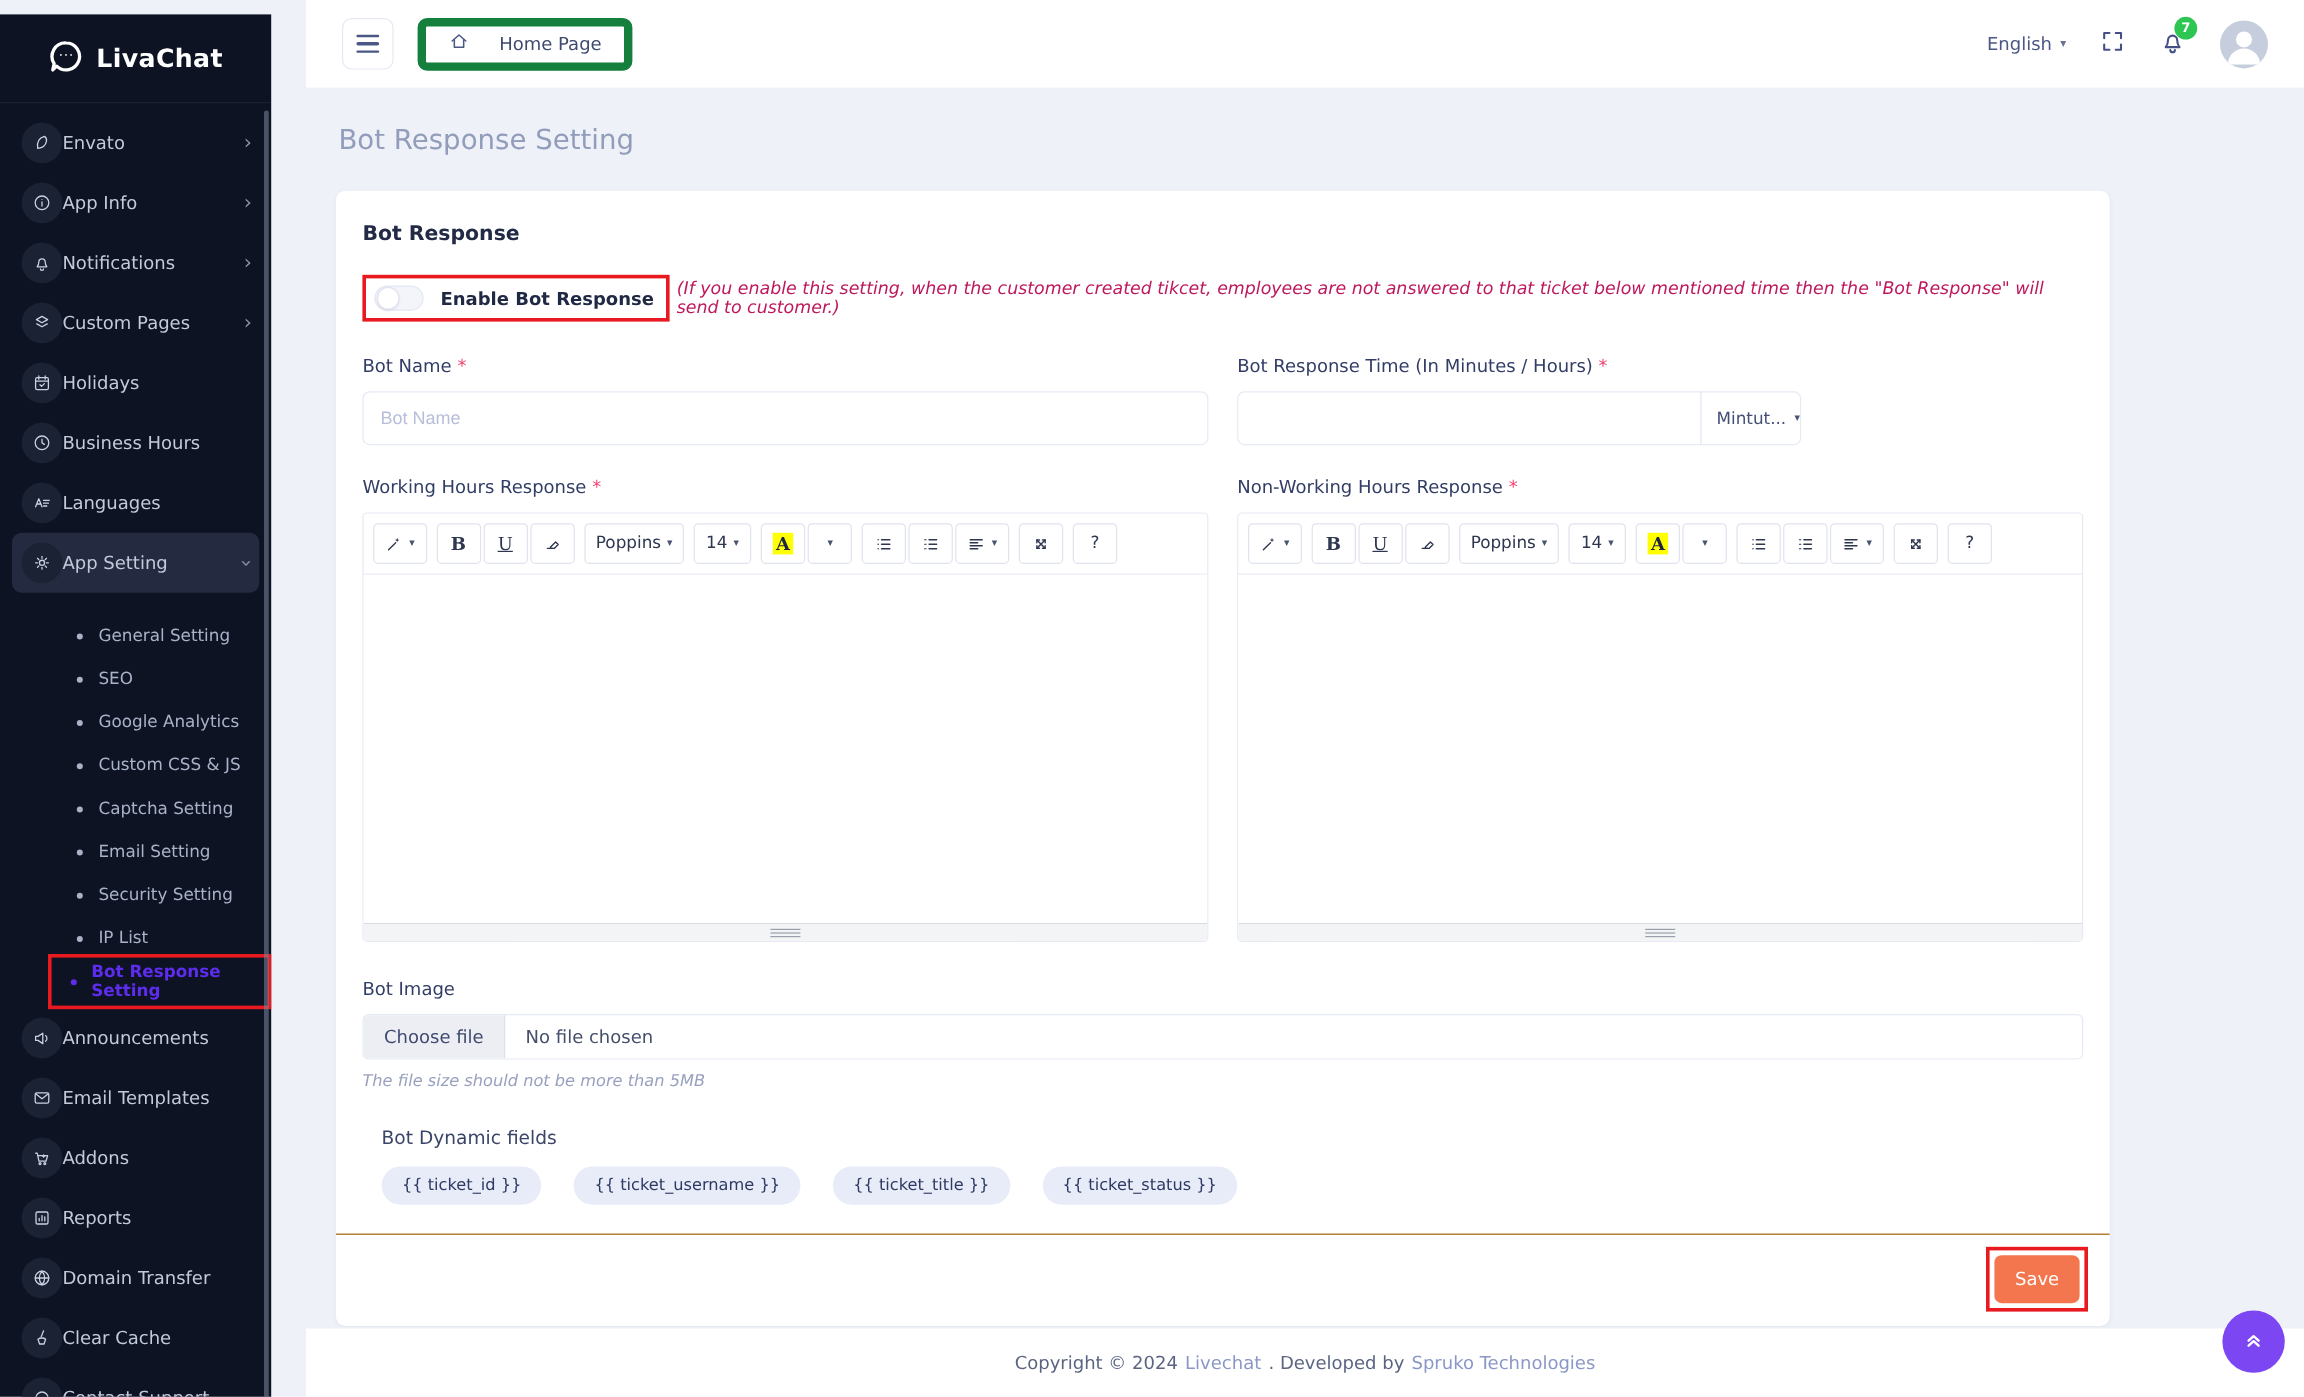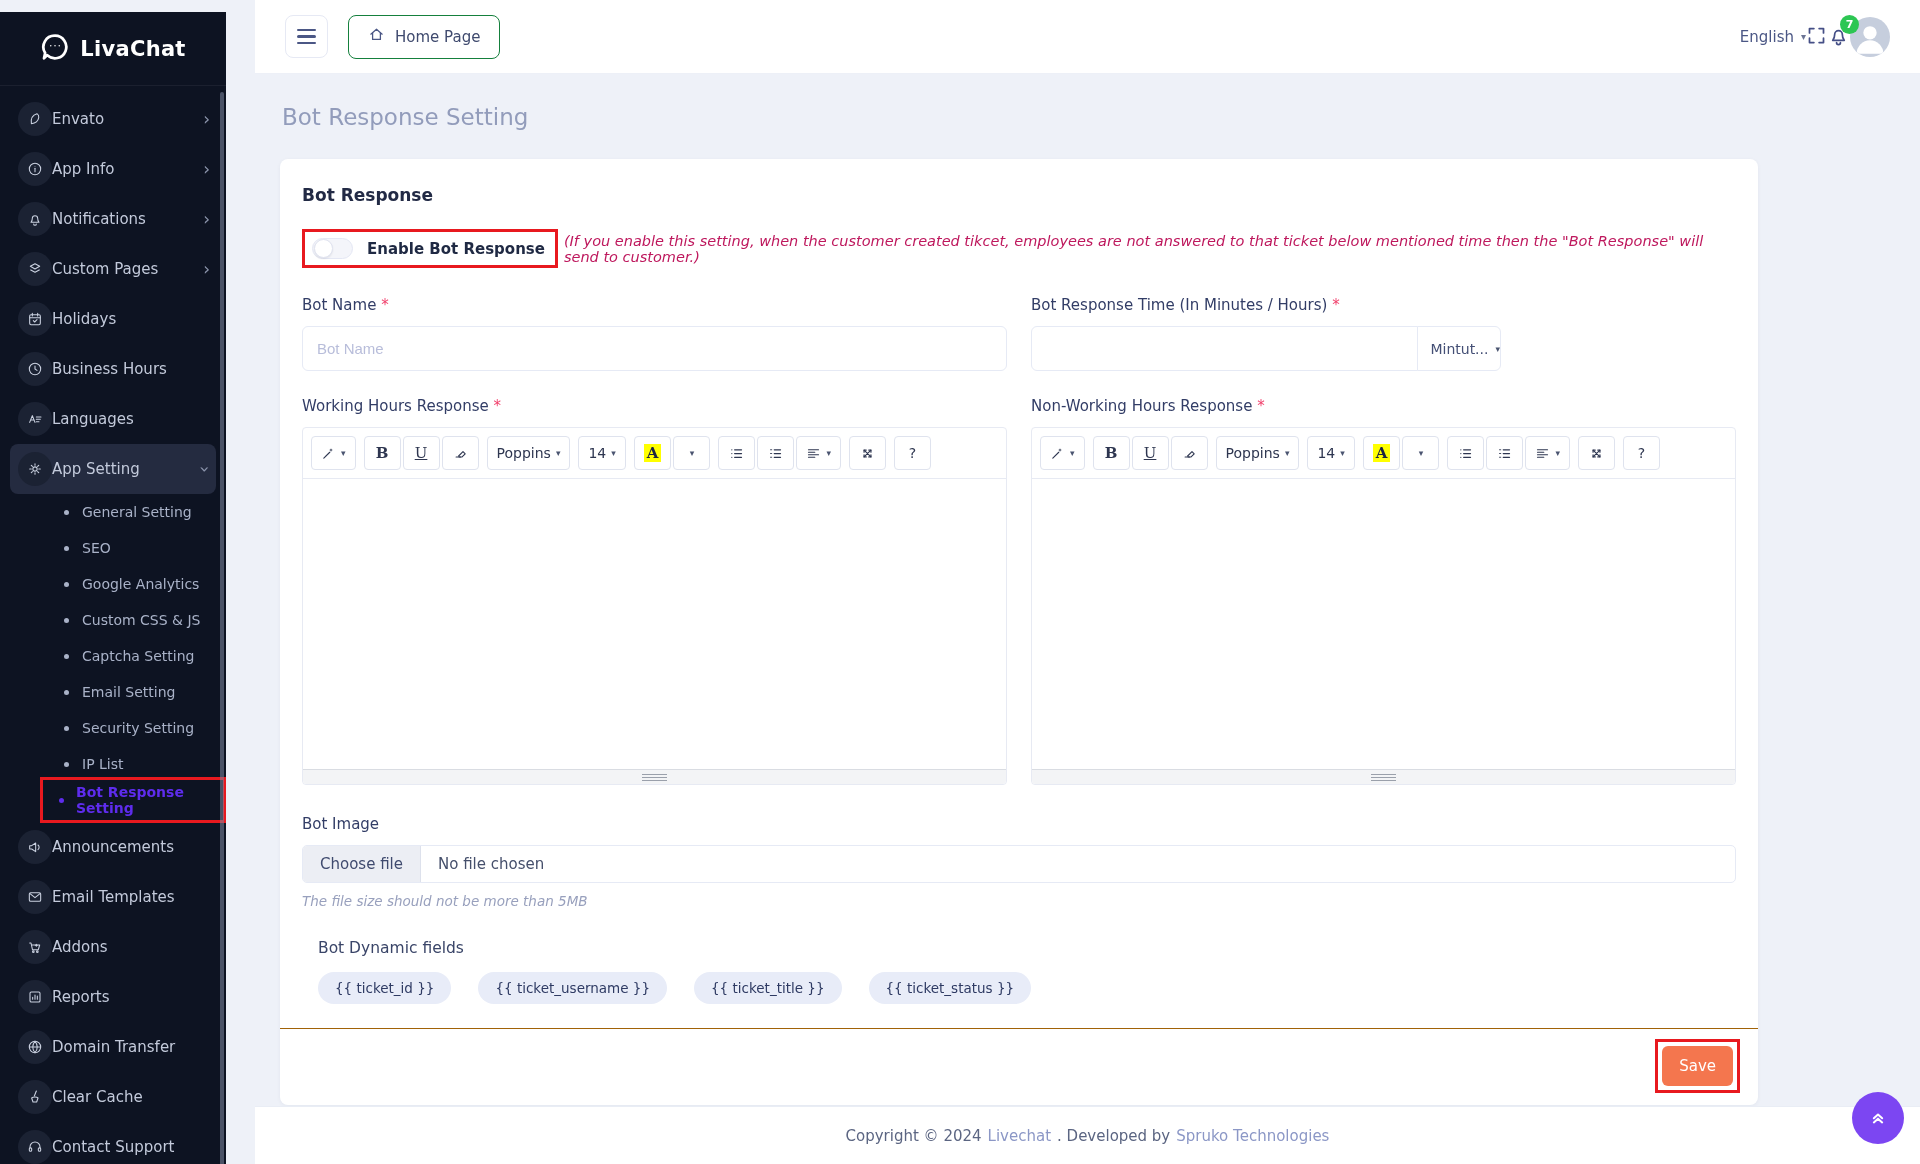--- a/index.html
+++ b/index.html
@@ -12,33 +12,33 @@
   .logo-row { height: 74px; display: flex; align-items: center; justify-content: center; gap: 10px; border-bottom: 1px solid rgba(255,255,255,.06); }
   .logo-text { color: #ffffff; font-size: 21px; font-weight: 600; letter-spacing: .3px; }
   .side-scroll { position: absolute; right: 2px; top: 80px; width: 4px; height: 1076px; background: #7e879e; opacity: .55; border-radius: 2px; }
   .nav { padding-top: 8px; }
   .nav-item { height: 50px; display: flex; align-items: center; padding: 0 16px 0 18px; font-size: 15px; color: #c3cadb; cursor: pointer; }
   .icon-circle { width: 34px; height: 34px; border-radius: 50%; background: #1b2233; display: flex; align-items: center; justify-content: center; color: #cbd2e1; flex: 0 0 auto; }
   .nav-label { flex: 1; white-space: nowrap; }
   .chev { color: #8a93aa; font-size: 17px; line-height: 1; }
   .chev.down { transform: rotate(90deg); }
   .nav-item.active { background: #242b40; border-radius: 8px; margin: 0 10px; padding: 0 8px 0 8px; }
-  .submenu { padding: 0 0 4px; }
+  .submenu { padding: 18px 0 4px; }
   .submenu-item { height: 36px; display: flex; align-items: center; padding-left: 64px; gap: 13px; font-size: 14px; color: #a9b2c8; cursor: pointer; }
   .bullet { width: 5px; height: 5px; border-radius: 50%; background: #a9b2c8; flex: 0 0 auto; }
   .submenu-item.current { padding-left: 40px; color: #5e2ced; font-weight: 600; }
   .submenu-item.current .bullet { background: #5e2ced; }
   .red-outline-sub { display: inline-flex; align-items: center; gap: 12px; border: 3px solid #e8191f; padding: 4px 12px 4px 16px; }
 
   
   .topbar { position: absolute; left: 255px; top: 0; width: 1665px; height: 74px; background: #ffffff; border-bottom: 1px solid #edf0f7; display: flex; align-items: center; padding: 0 30px; z-index: 5; }
   .hamburger-btn { width: 43px; height: 43px; border: 1px solid #e6e9f4; border-radius: 8px; background: #fff; display: flex; flex-direction: column; align-items: center; justify-content: center; gap: 4px; }
   .hamburger-btn span { display: block; width: 19px; height: 2.5px; background: #4b5785; border-radius: 2px; }
-  .home-btn { margin-left: 20px; height: 44px; border: 1px solid #15803d; border-radius: 8px; background: #fff; padding: 0 19px; display: flex; align-items: center; gap: 10px; color: #3f4a6e; font-size: 15px; }
-  .top-right { margin-left: auto; display: flex; align-items: center; }
+  .home-btn { margin-left: 20px; height: 44px; border: 7px solid #15803d; border-radius: 8px; background: #fff; padding: 0 19px; display: flex; align-items: center; gap: 25px; color: #3f4a6e; font-size: 15px; }
+  .top-right { margin-left: auto; display: flex; align-items: center; gap: 28px; }
   .lang { display: flex; align-items: center; gap: 7px; color: #4b5785; font-size: 15px; cursor: pointer; }
   .caret-sm { font-size: 10px; color: #6b7494; }
   .icon-btn { background: none; border: none; color: #454f86; display: flex; align-items: center; }
   .bell-wrap { position: relative; }
   .badge { position: absolute; top: -9px; right: -9px; width: 19px; height: 19px; border-radius: 50%; background: #2dc653; color: #fff; font-size: 11px; font-weight: 600; display: flex; align-items: center; justify-content: center; }
   .avatar { width: 40px; height: 40px; border-radius: 50%; background: #c6cedd; overflow: hidden; display: flex; align-items: flex-end; justify-content: center; cursor: pointer; }
 
   
   .content { position: absolute; left: 255px; top: 74px; width: 1665px; height: 1090px; }
   .page-title { margin: 30px 0 0 27px; font-size: 23px; font-weight: 400; color: #929cbb; }

